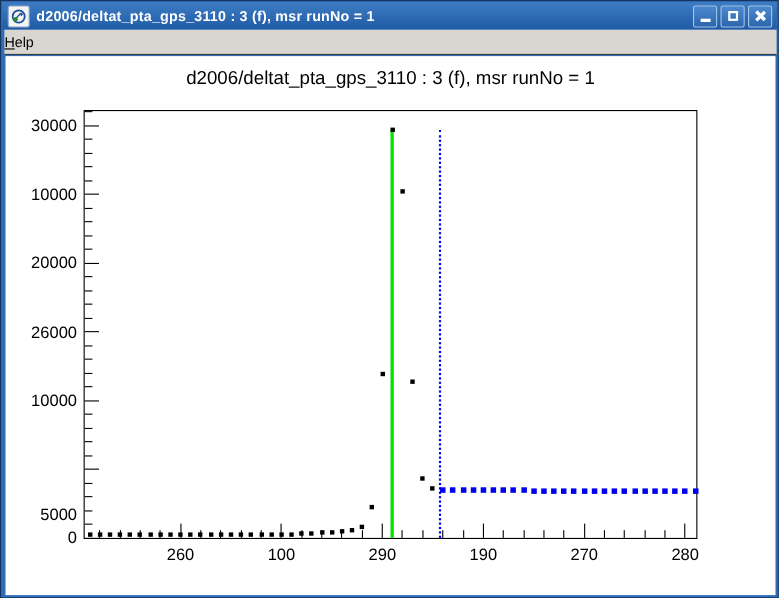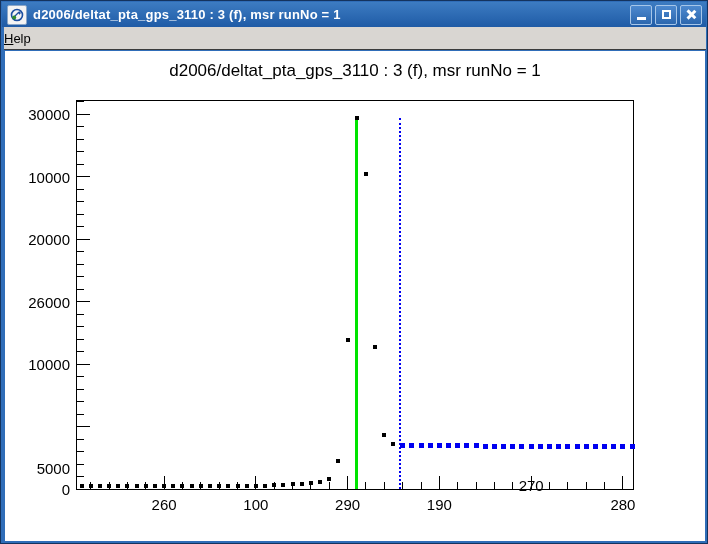--- a/index.html
+++ b/index.html
@@ -74,21 +74,21 @@
         <div class="frame" style="left: 71px; top: 49px; width: 558px; height: 390px;"></div>
         <div class="tick" style="left: 158.592px; top: 425px; width: 1px; height: 13px;"></div>
         <div class="xlab" style="left: 131.092px; top: 445px;">260</div>
         <div class="tick" style="left: 250.355px; top: 425px; width: 1px; height: 13px;"></div>
         <div class="xlab" style="left: 222.855px; top: 445px;">100</div>
         <div class="tick" style="left: 342.118px; top: 425px; width: 1px; height: 13px;"></div>
         <div class="xlab" style="left: 314.618px; top: 445px;">290</div>
         <div class="tick" style="left: 433.881px; top: 425px; width: 1px; height: 13px;"></div>
         <div class="xlab" style="left: 406.381px; top: 445px;">190</div>
         <div class="tick" style="left: 525.643px; top: 425px; width: 1px; height: 13px;"></div>
-        <div class="xlab" style="left: 498.143px; top: 426px;">270</div>
+        <div class="xlab" style="left: 498.143px; top: 445px;">270</div>
         <div class="tick" style="left: 617.406px; top: 425px; width: 1px; height: 13px;"></div>
         <div class="xlab" style="left: 589.906px; top: 445px;">280</div>
         <div class="tick" style="left: 85.182px; top: 431px; width: 1px; height: 7px;"></div>
         <div class="tick" style="left: 103.535px; top: 431px; width: 1px; height: 7px;"></div>
         <div class="tick" style="left: 121.887px; top: 431px; width: 1px; height: 7px;"></div>
         <div class="tick" style="left: 140.24px; top: 431px; width: 1px; height: 7px;"></div>
         <div class="tick" style="left: 176.945px; top: 431px; width: 1px; height: 7px;"></div>
         <div class="tick" style="left: 195.297px; top: 431px; width: 1px; height: 7px;"></div>
         <div class="tick" style="left: 213.65px; top: 431px; width: 1px; height: 7px;"></div>
         <div class="tick" style="left: 232.002px; top: 431px; width: 1px; height: 7px;"></div>

